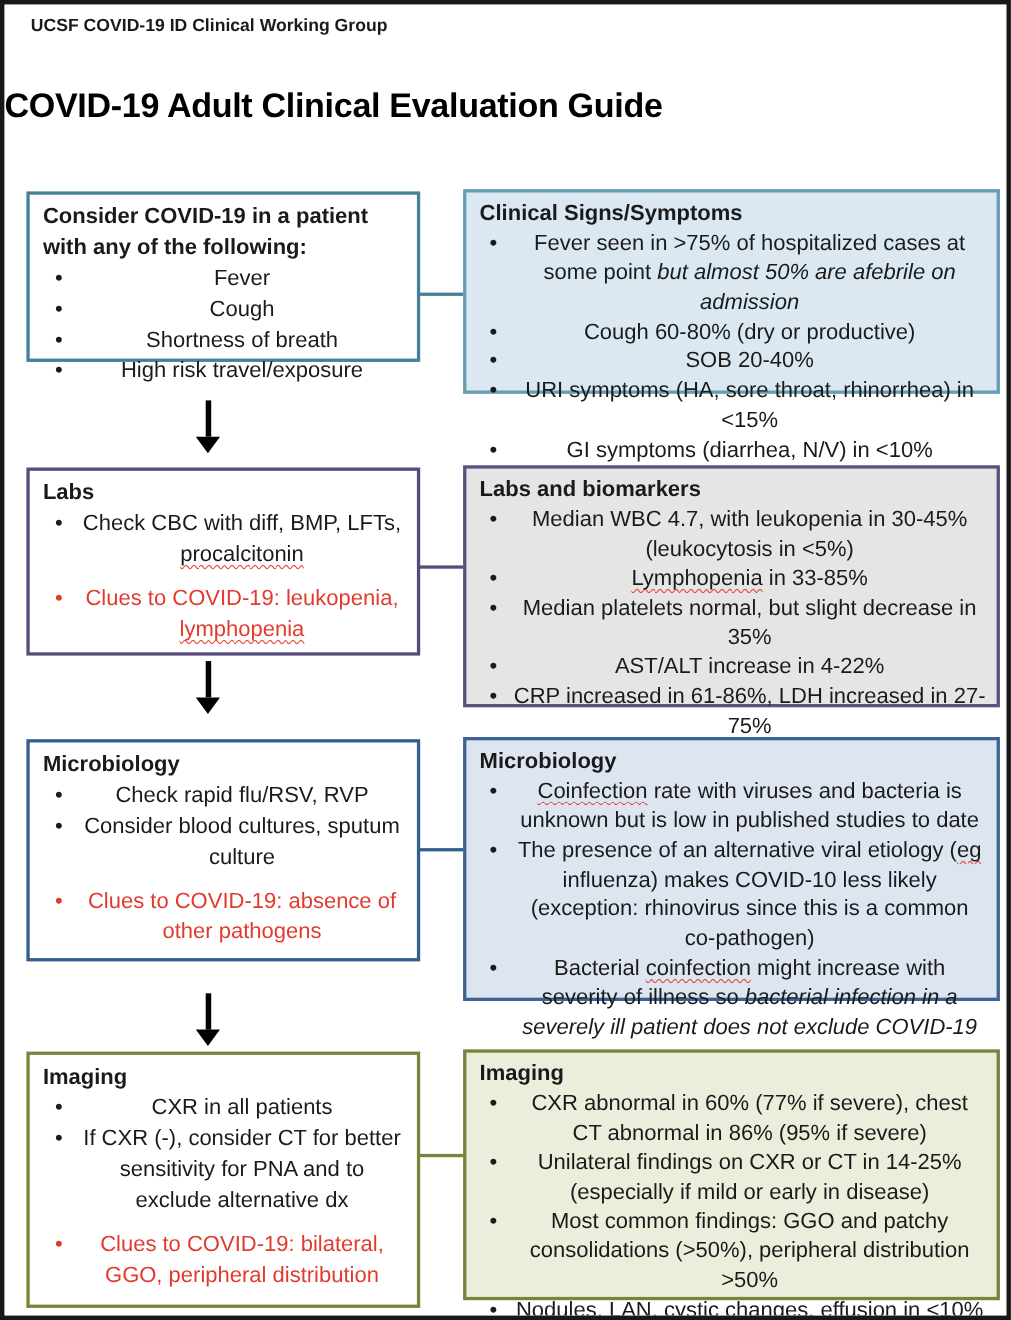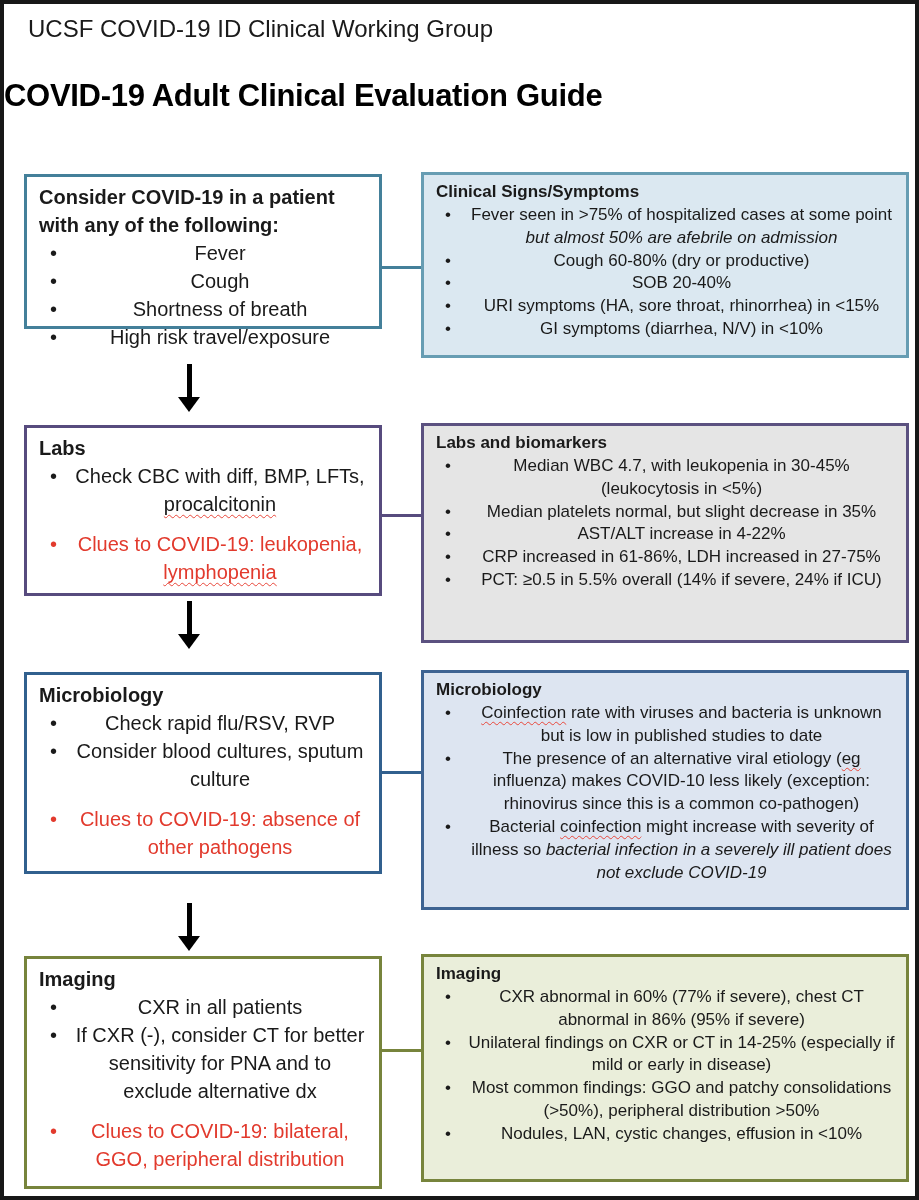--- a/index.html
+++ b/index.html
@@ -2,39 +2,39 @@
 <html><head>
 <meta charset="utf-8">
 <style>
   html,body{margin:0;padding:0;background:#fff;}
   .page{
     position:relative;width:919px;height:1200px;box-sizing:border-box;
     border:4px solid #181818;background:#fff;overflow:hidden;
     font-family:"Liberation Sans", sans-serif;color:#1a1a1a;
   }
   
-  .hdr-org{position:absolute;top:11px;left:24px;font-size:24px;font-weight:400;}
+  .hdr-org{position:absolute;top:11px;left:24px;font-size:16px;font-weight:700;}
   .hdr-upd{position:absolute;top:11px;right:20px;font-size:18px;font-weight:500;}
   .title{position:absolute;top:74px;left:0;width:100%;
          font-size:31px;font-weight:600;letter-spacing:-0.3px;color:#000;}
   
   .box{position:absolute;box-sizing:border-box;border:3px solid;background:#fff;}
   .box .bh{font-weight:700;}
   .box ul{margin:0;padding:0;list-style:none;text-align:center;}
   .box li{position:relative;padding-left:34px;}
   .box li::before{content:"\2022";position:absolute;left:11px;top:0;}
   .clue{color:#e23a2d;margin-top:12px;}
   .it{font-style:italic;}
   .sq{text-decoration-line:underline;text-decoration-style:wavy;
       text-decoration-color:#e8473b;text-decoration-thickness:1px;
       text-underline-offset:3px;text-decoration-skip-ink:none;}
   
   .lbox{left:20px;width:358px;font-size:20px;line-height:1.40;padding:6px 12px 6px 12px;}
   
-  .rbox{left:417px;width:488px;font-size:17px;line-height:1.345;padding:6px 10px 6px 12px;}
+  .rbox{left:417px;width:488px;font-size:20px;line-height:1.345;padding:6px 10px 6px 12px;}
   .rbox li{padding-left:31px;}
   .rbox li::before{left:9px;}
   .b1L{top:170px;height:155px;border-color:#44809a;}
   .b1R{top:168px;height:186px;border-color:#679db3;background:#dbe8f1;}
   .b2L{top:421px;height:171px;border-color:#574b7e;}
   .b2R{top:419px;height:220px;border-color:#5b5180;background:#e5e5e5;}
   .b3L{top:668px;height:202px;border-color:#31608e;}
   .b3R{top:666px;height:240px;border-color:#3d6392;background:#dde5f1;}
   .b4L{top:952px;height:233px;border-color:#77843c;}
   .b4R{top:950px;height:228px;border-color:#77843c;background:#eaeeda;}
@@ -90,20 +90,21 @@
     <ul>
       <li><span>Check CBC with diff, BMP, LFTs, </span><span class="sq">procalcitonin</span></li>
       <li class="clue"><span>Clues to COVID-19: leukopenia, </span><span class="sq">lymphopenia</span></li>
     </ul>
   </div>
   <div class="conn c2"></div>
   <div class="box rbox b2R">
     <div class="bh">Labs and biomarkers</div>
     <ul>
       <li>Median WBC 4.7, with leukopenia in 30-45% (leukocytosis in &lt;5%)</li>
+      <li><span class="sq">Lymphopenia</span><span> in 33-85%</span></li>
       <li>Median platelets normal, but slight decrease in 35%</li>
       <li>AST/ALT increase in 4-22%</li>
       <li>CRP increased in 61-86%, LDH increased in 27-75%</li>
       <li>PCT: ≥0.5 in 5.5% overall (14% if severe, 24% if ICU)</li>
     </ul>
   </div>
 
   <div class="arrow a2">
     <div class="shaft"></div>
     <div class="head"></div>

